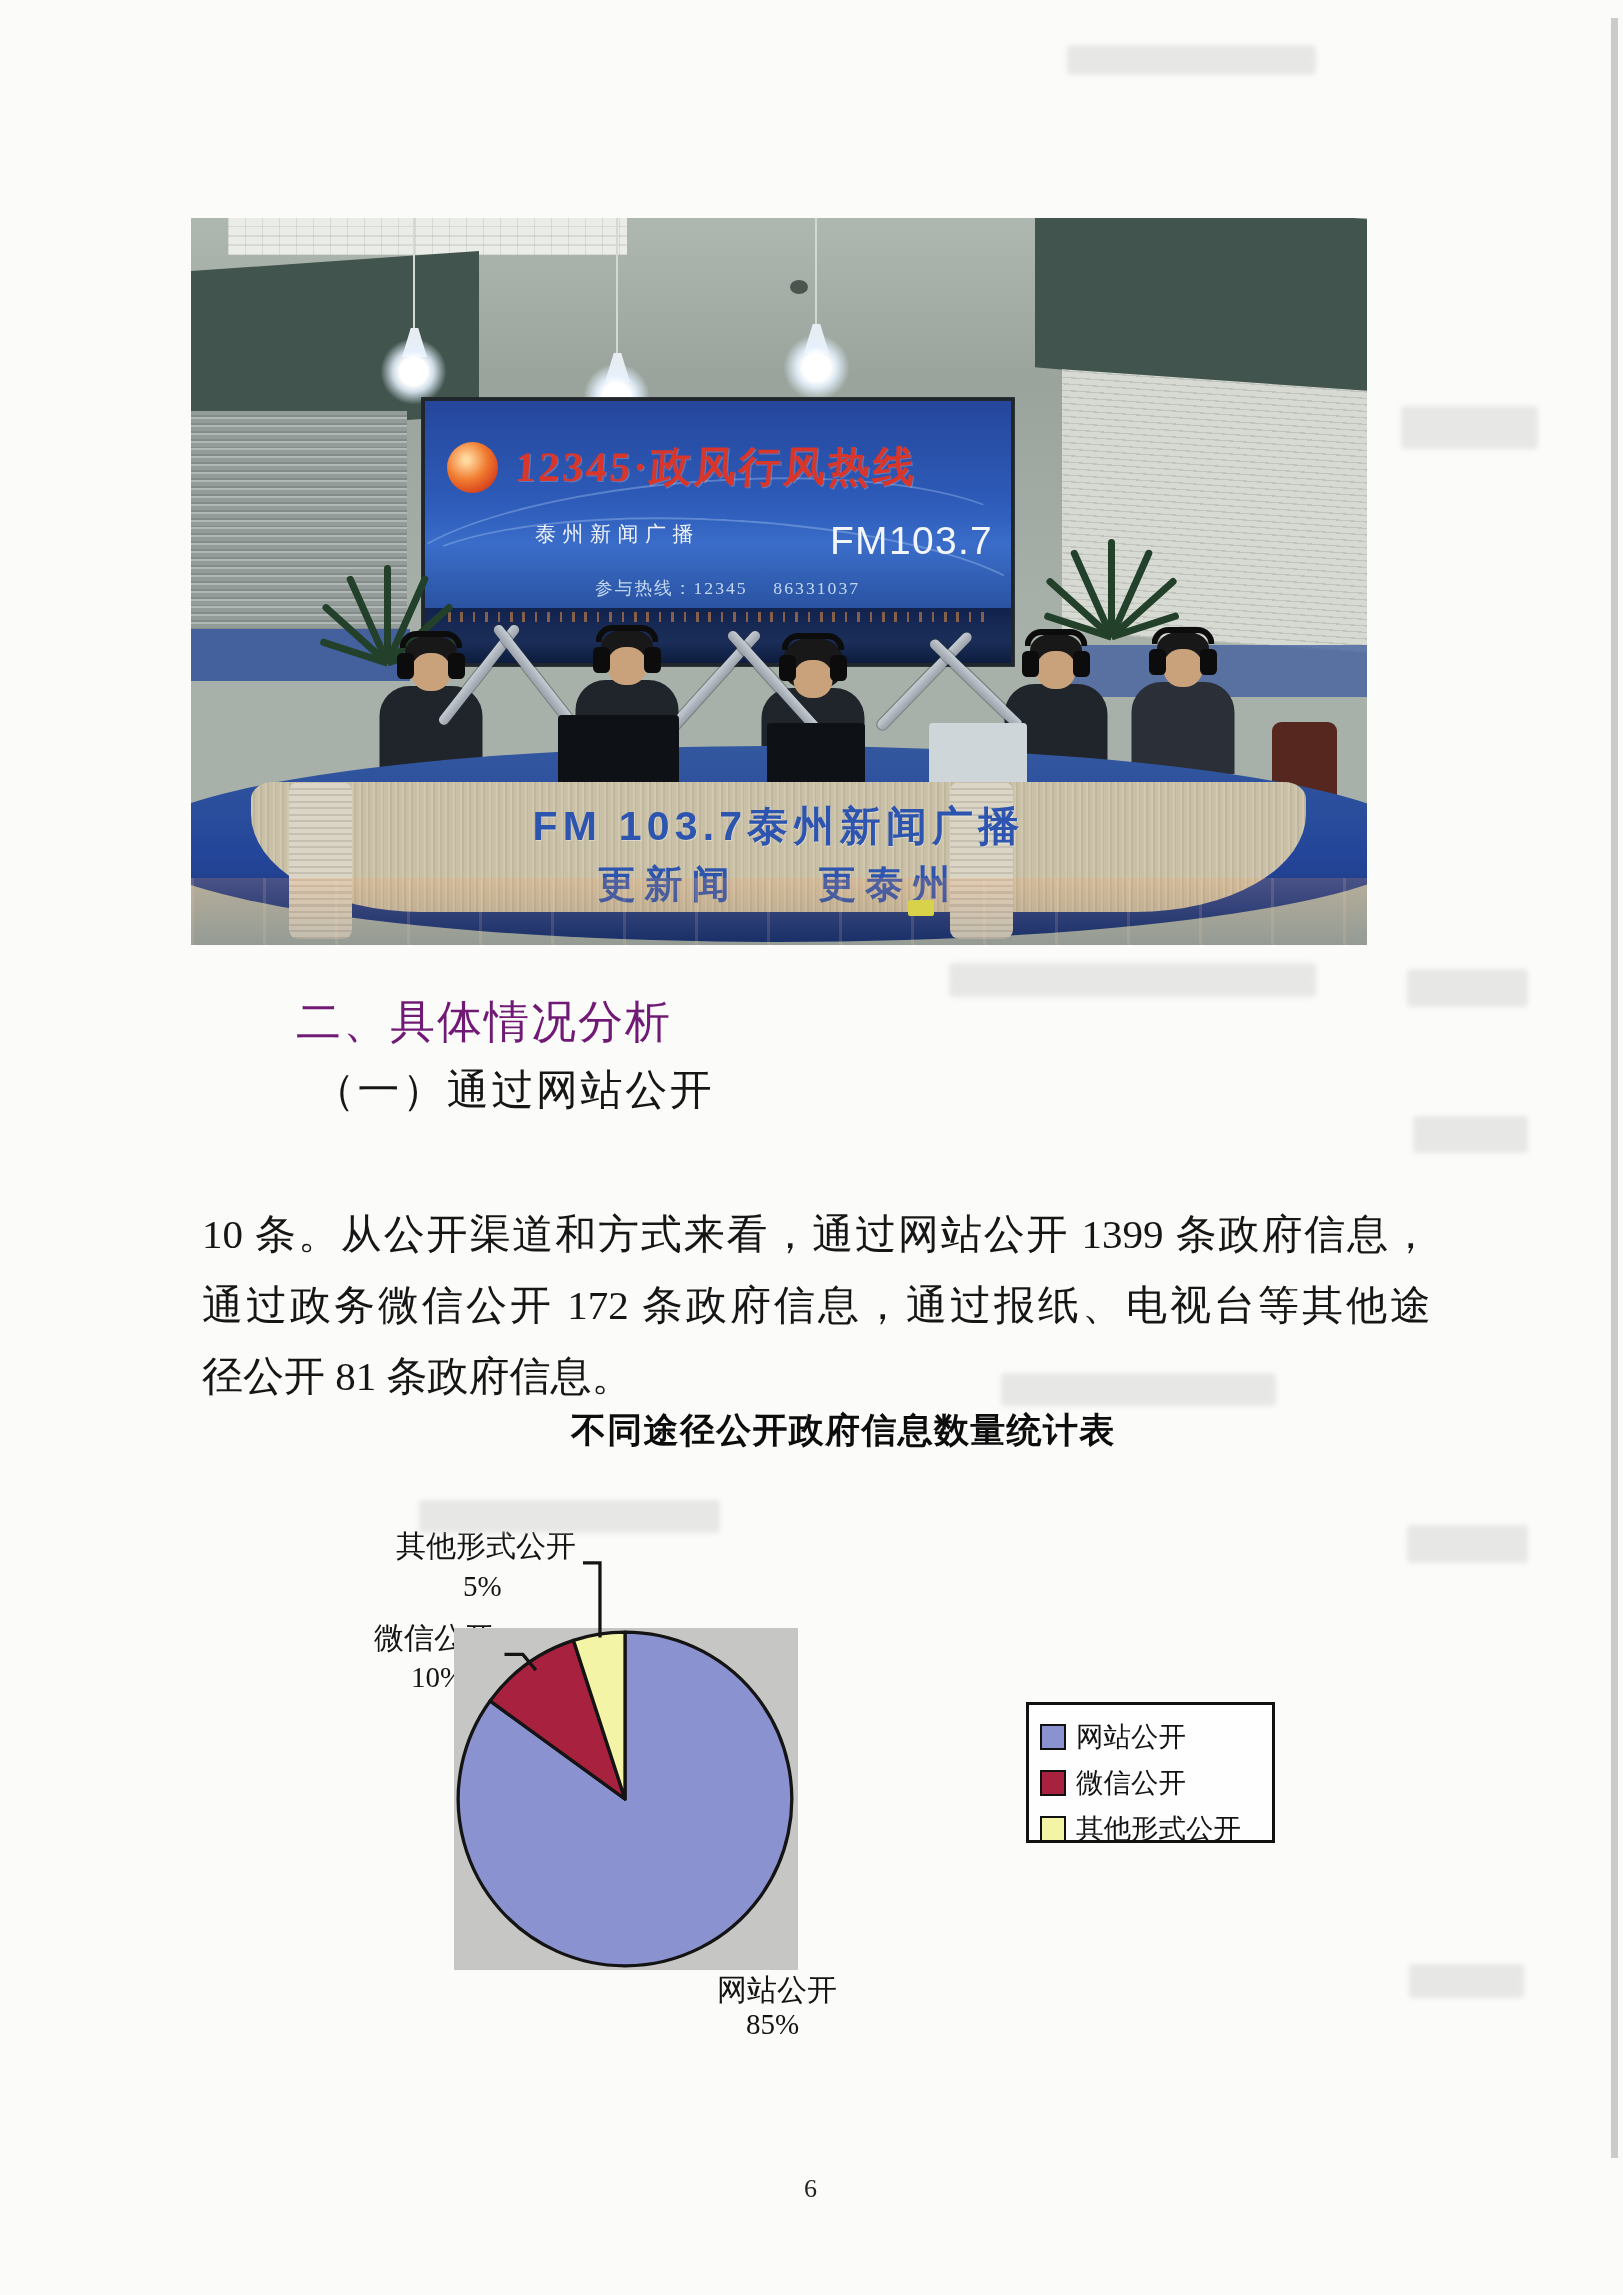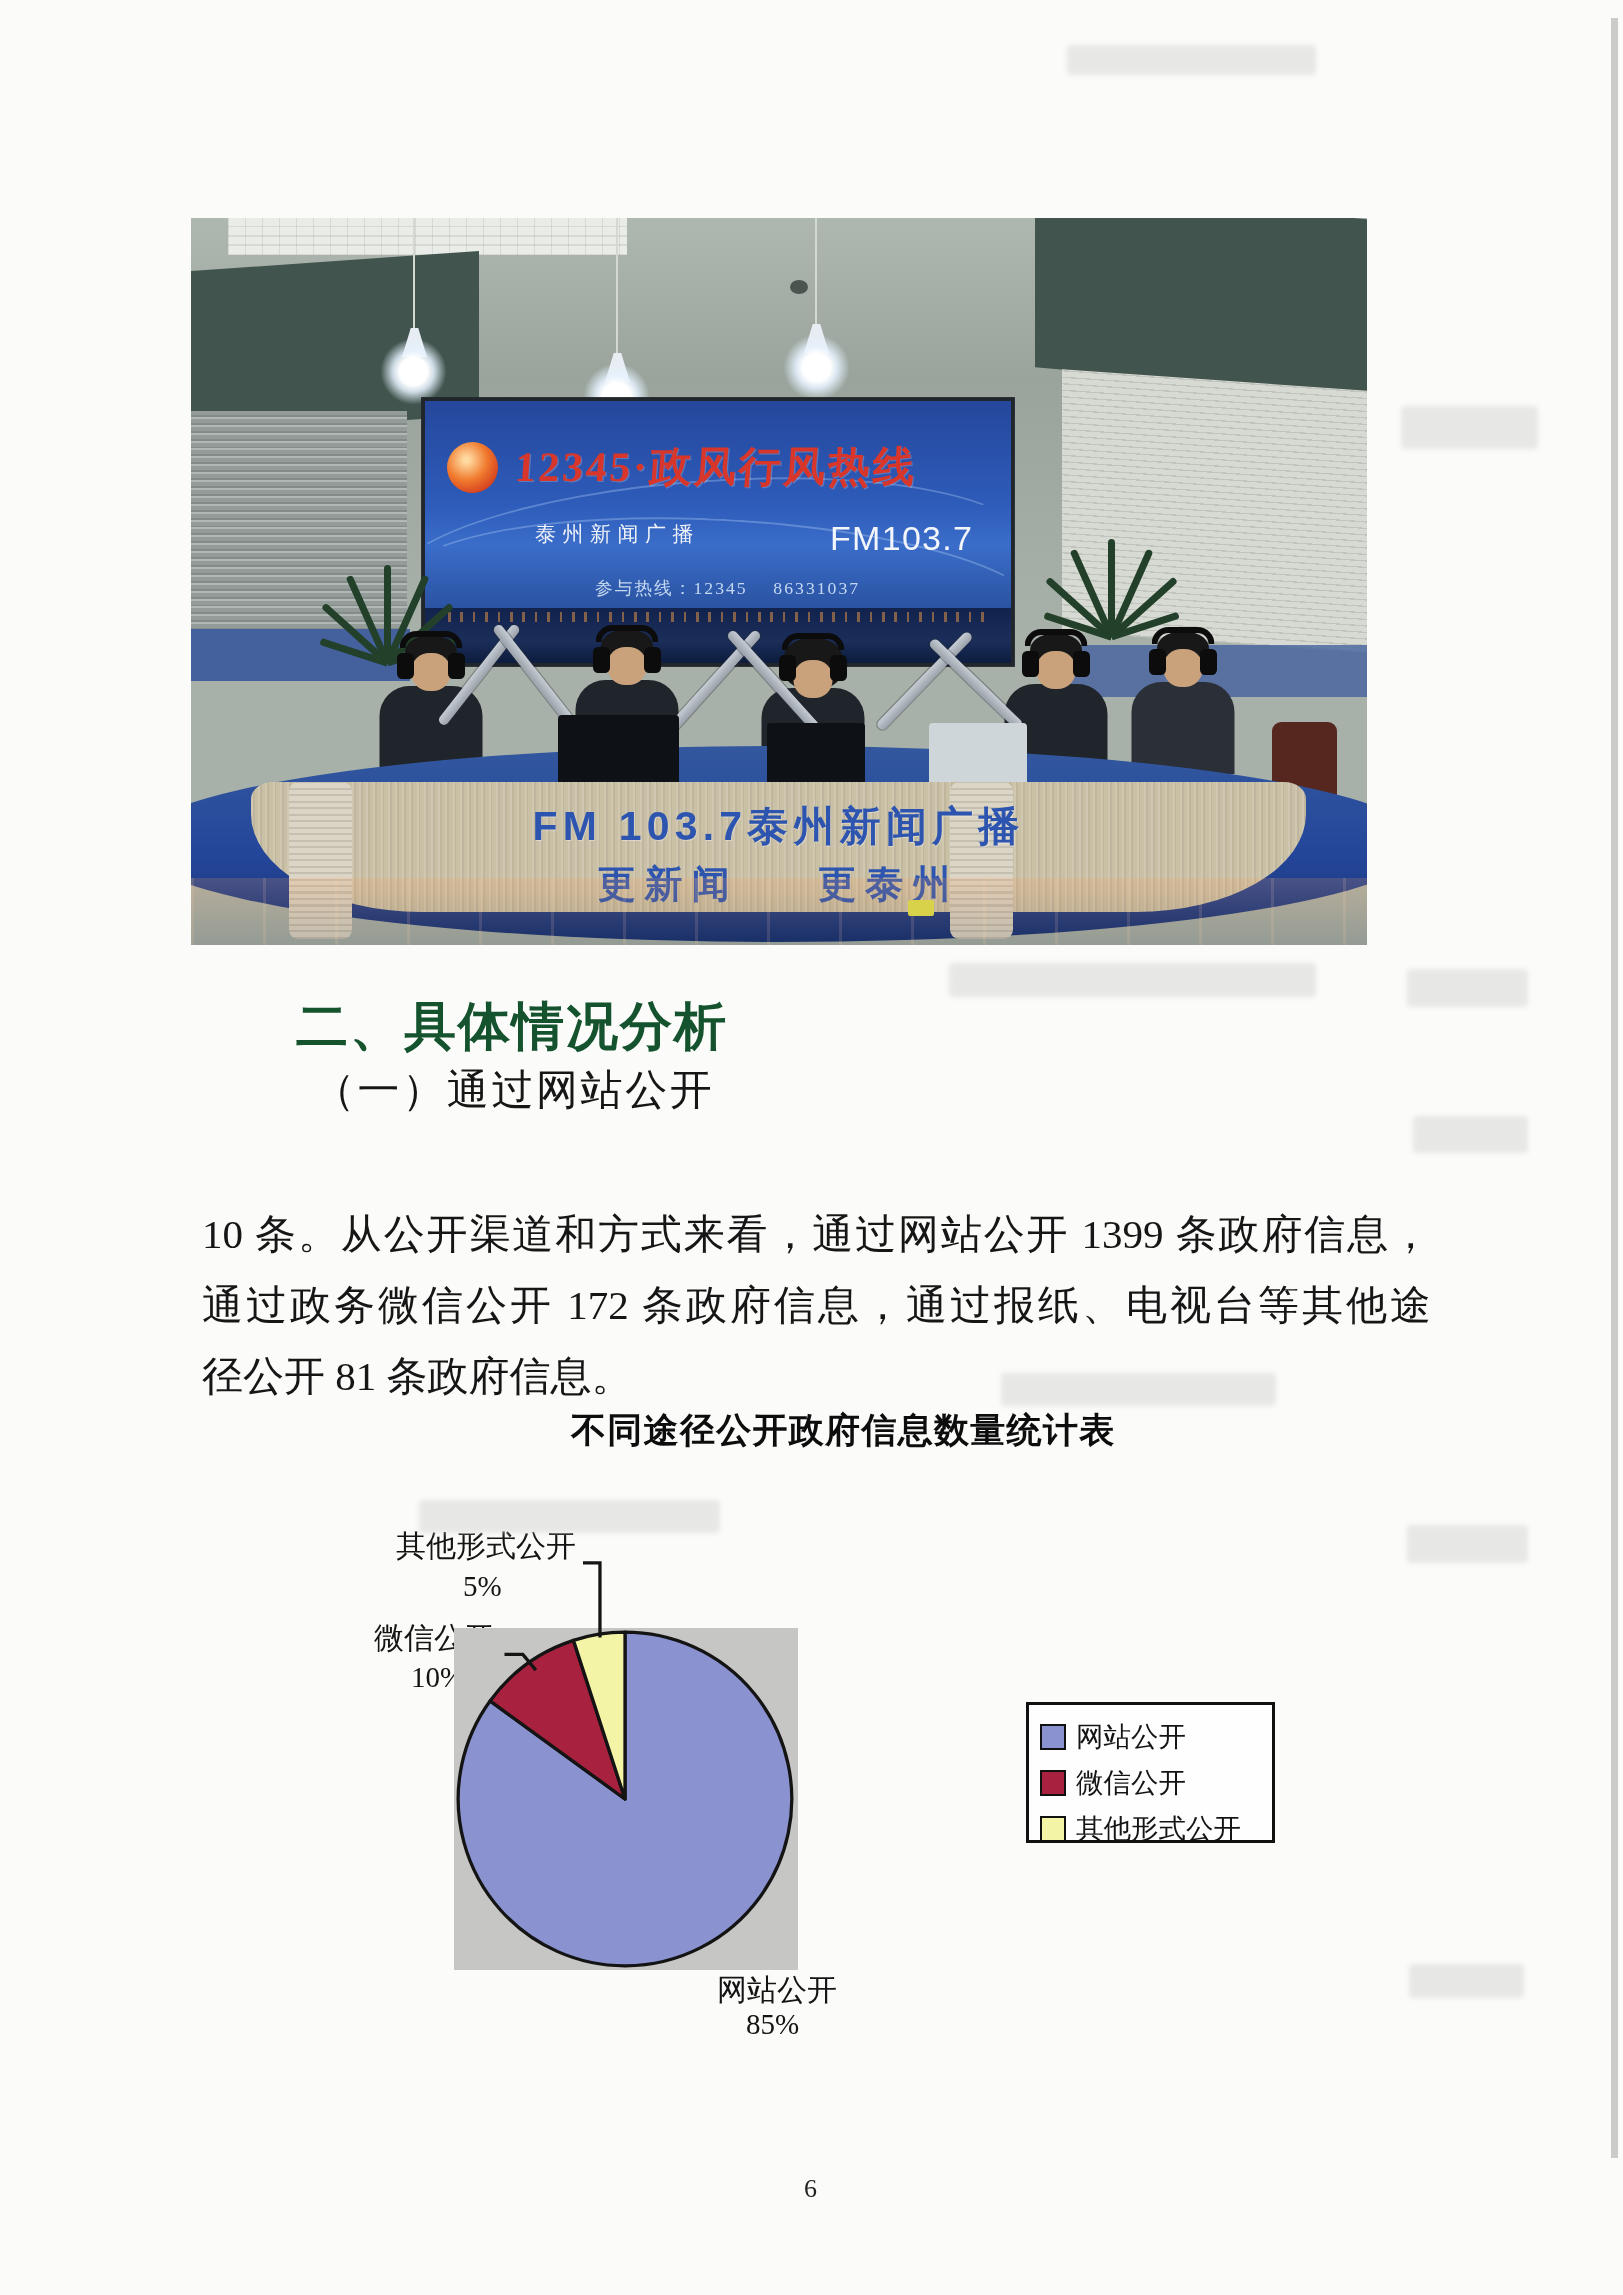--- a/index.html
+++ b/index.html
@@ -1,20 +1,20 @@
 <!DOCTYPE html>
 <html style="font-size:10.5px"><head>
 <meta charset="utf-8">
 <style>
   html,body{margin:0;padding:0;background:#e8e8e8;}
   .page{position:relative;width:1623px;height:2295px;background:#fbfbfa;overflow:hidden;
         font-family:"Liberation Serif","DejaVu Serif",serif;color:#1c1c1c;}
   .abs{position:absolute;}
   
-  .h1{font-family:"Liberation Sans","DejaVu Sans",sans-serif;font-weight:bold;font-size:52px;letter-spacing:2px;color:#14532d;}
+  .h1{font-family:"Liberation Sans","DejaVu Sans",sans-serif;font-weight:normal;font-size:45px;letter-spacing:2px;color:#701a75;}
   .h2{font-size:42px;letter-spacing:2.6px;color:#161616;}
   .para-line{width:1229px;font-size:41px;line-height:60px;color:#161616;
              text-align:justify;text-align-last:justify;white-space:nowrap;}
   .para-line.first{padding-left:90px;box-sizing:border-box;}
   .para-line.last{text-align-last:left;}
   .chart-title{font-family:"Liberation Sans","DejaVu Sans",sans-serif;font-weight:bold;font-size:35px;color:#0d0d0d;letter-spacing:1.3px;}
   .pie-label{font-size:30px;color:#141414;white-space:nowrap;}
   .pct{font-size:29px;}
   .page-num{font-size:26px;color:#222;}
   
@@ -37,21 +37,21 @@
       background-image:repeating-linear-gradient(0deg,rgba(255,255,255,.28) 0 2px,rgba(0,0,0,.10) 2px 3.9px,transparent 3.9px 7.9px);}
   .stripes-light{background:#d6dad2;
       background-image:repeating-linear-gradient(0deg,rgba(0,0,0,.10) 0 1.3px,transparent 1.3px 6.5px);}
   .baseboard{background:#44619e;}
   .screen{background:linear-gradient(#25479c 0%,#2e5cba 40%,#3a6dc9 55%,#1d3c80 100%);
           box-shadow:0 0 0 3.9px #20262b;}
   .swoosh{border:2px solid rgba(200,225,255,.30);border-color:rgba(200,225,255,.30) transparent transparent transparent;border-radius:50%;}
   .screen-title{font-weight:bold;font-size:42px;color:#d8362b;transform:skewX(-4deg);
                 text-shadow:1.3px 1.3px 0 rgba(255,255,255,.22);white-space:pre;letter-spacing:2.6px;}
   .screen-row2{font-size:21px;color:#eef2f8;letter-spacing:6.5px;white-space:pre;}
-  .screen-freq{font-size:34px;color:#f2f5fa;letter-spacing:1.3px;font-family:"Liberation Sans",sans-serif;}
+  .screen-freq{font-size:39px;color:#f2f5fa;letter-spacing:1.3px;font-family:"Liberation Sans",sans-serif;}
   .screen-hotline{font-size:17.7px;color:#c3d8f0;letter-spacing:2px;white-space:pre;}
   .skyline{background:linear-gradient(#11234d,#1b2e59 60%,#0d1c3e);}
   .skyline:before{content:"";position:absolute;left:4%;right:4%;top:3.9px;height:10.5px;opacity:.65;
       background:repeating-linear-gradient(90deg,rgba(235,150,70,.8) 0 2.6px,transparent 2.6px 12.4px);}
   .logo{background:radial-gradient(circle at 38% 35%,#ffd9a0 6%,#f07a2e 45%,#d43e1e 78%);border-radius:50%;}
   .cord{width:2px;background:#d3d8d1;}
   .lamp{background:radial-gradient(circle,#ffffff 0 30%,rgba(230,242,255,.85) 45%,rgba(190,215,245,0) 72%);}
   .lamp-shade{background:#e7edf2;clip-path:polygon(35% 0,65% 0,100% 100%,0 100%);}
   .plant i{position:absolute;bottom:0;left:50%;width:7.2px;height:98px;background:#22402a;
            transform-origin:bottom center;border-radius:5.2px 5.2px 0 0;}

